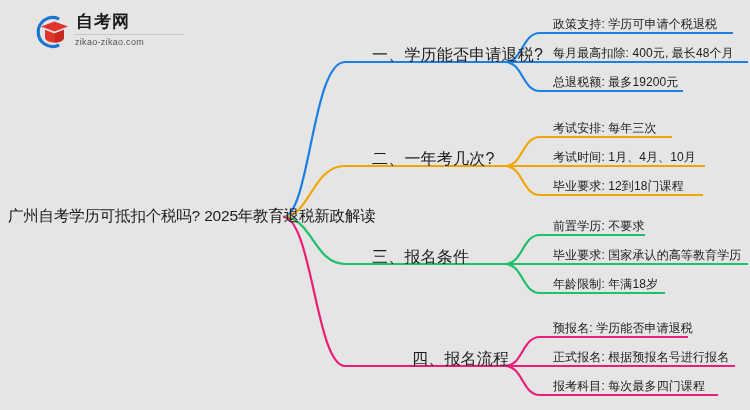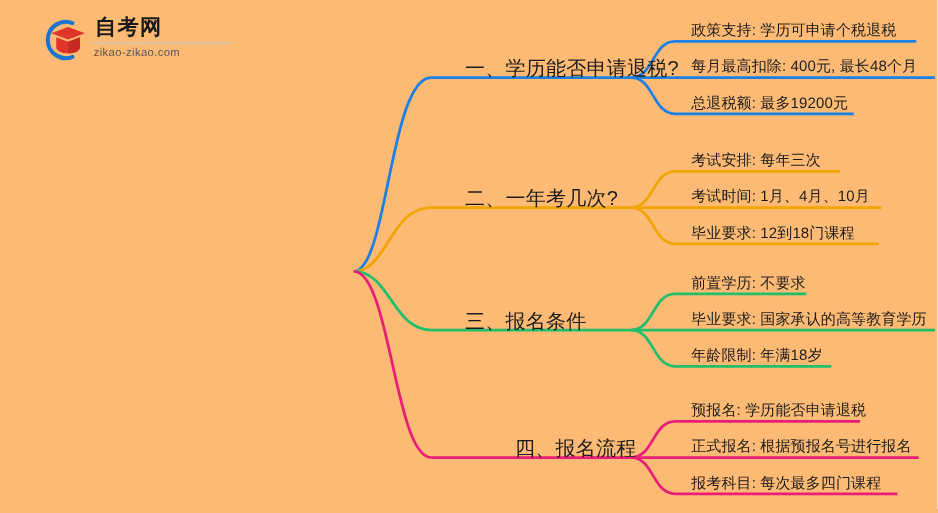--- a/index.html
+++ b/index.html
@@ -7,21 +7,21 @@
     padding: 0;
     background: #ffffff;
   }
   body {
     font-family: "Liberation Sans", "DejaVu Sans", sans-serif;
   }
   #canvas {
     position: relative;
     width: 750px;
     height: 410px;
-    background: #fdba74;
+    background: #e5e5e5;
     overflow: hidden;
   }
 
   
   #logo {
     position: absolute;
     left: 28px;
     top: 11px;
     width: 160px;
     height: 42px;
@@ -152,20 +152,21 @@
       <path d="M345,366 L505,366" fill="none" stroke="#ea1e78" stroke-width="2.2"></path>
       <path d="M505,366 C523,366 522,337 540,337" fill="none" stroke="#ea1e78" stroke-width="2.2"></path>
       <path d="M540,337 L688,337" fill="none" stroke="#ea1e78" stroke-width="2.2"></path>
       <path d="M505,366 L540,366" fill="none" stroke="#ea1e78" stroke-width="2.2"></path>
       <path d="M540,366 L735,366" fill="none" stroke="#ea1e78" stroke-width="2.2"></path>
       <path d="M505,366 C523,366 522,395 540,395" fill="none" stroke="#ea1e78" stroke-width="2.2"></path>
       <path d="M540,395 L718,395" fill="none" stroke="#ea1e78" stroke-width="2.2"></path>
     </g>
   </svg>
 
+  <div class="node-text" id="root-title">广州自考学历可抵扣个税吗? 2025年教育退税新政解读</div>
 
   <div class="node-text branch-label" style="left:372px; top:45px;">一、学历能否申请退税?</div>
   <div class="node-text leaf-label" style="left:553px; top:16px;">政策支持: 学历可申请个税退税</div>
   <div class="node-text leaf-label" style="left:553px; top:45px;">每月最高扣除: 400元, 最长48个月</div>
   <div class="node-text leaf-label" style="left:553px; top:74px;">总退税额: 最多19200元</div>
 
   <div class="node-text leaf-label" style="left:553px; top:120px;">考试安排: 每年三次</div>
   <div class="node-text branch-label" style="left:372px; top:149px;">二、一年考几次?</div>
   <div class="node-text leaf-label" style="left:553px; top:149px;">考试时间: 1月、4月、10月</div>
   <div class="node-text leaf-label" style="left:553px; top:178px;">毕业要求: 12到18门课程</div>

